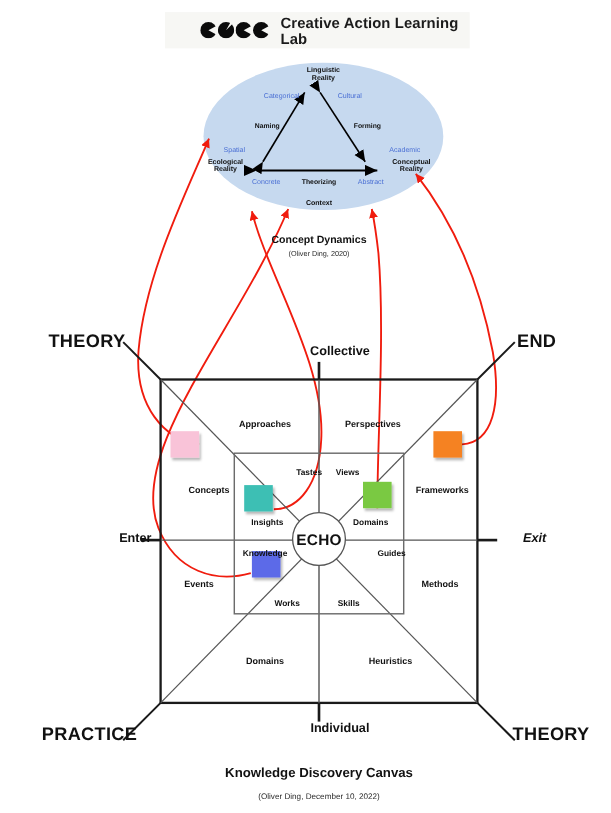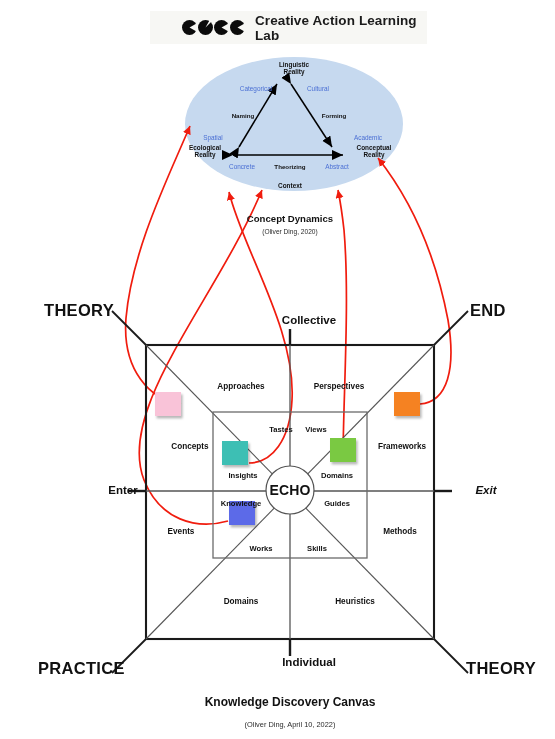--- a/index.html
+++ b/index.html
@@ -175,22 +175,22 @@
   <div class="lbl cell ctr" style="left:181px;top:531px;">Events</div>
   <div class="lbl cell ctr" style="left:400px;top:531px;">Methods</div>
   <div class="lbl cell ctr" style="left:241px;top:601px;">Domains</div>
   <div class="lbl cell ctr" style="left:343px;top:601px;margin-left:12px;">Heuristics</div>
 
   <div class="lbl cell-sm ctr" style="left:261px;top:429px;margin-left:20px;">Tastes</div>
   <div class="lbl cell-sm ctr" style="left:316px;top:429px;">Views</div>
   <div class="lbl cell-sm ctr" style="left:243px;top:475px;">Insights</div>
   <div class="lbl cell-sm ctr" style="left:337px;top:475px;">Domains</div>
   <div class="lbl cell-sm ctr" style="left:241px;top:503px;">Knowledge</div>
-  <div class="lbl cell-sm ctr" style="left:337px;top:503px;text-align:right;">Guides</div>
+  <div class="lbl cell-sm ctr" style="left:356px;top:503px;text-align:right;">Guides</div>
   <div class="lbl cell-sm ctr" style="left:261px;top:548px;">Works</div>
   <div class="lbl cell-sm ctr" style="left:317px;top:548px;">Skills</div>
 
   <div class="lbl echo ctr" style="left:290px;top:490px;">ECHO</div>
 
   <div class="lbl foot-title ctr" style="left:290px;top:702px;">Knowledge Discovery Canvas</div>
-  <div class="lbl foot-sub ctr" style="left:290px;top:724px;">(Oliver Ding, April 10, 2022)</div>
+  <div class="lbl foot-sub ctr" style="left:290px;top:724px;">(Oliver Ding, December 10, 2022)</div>
 
 </div>
 
 </body></html>

